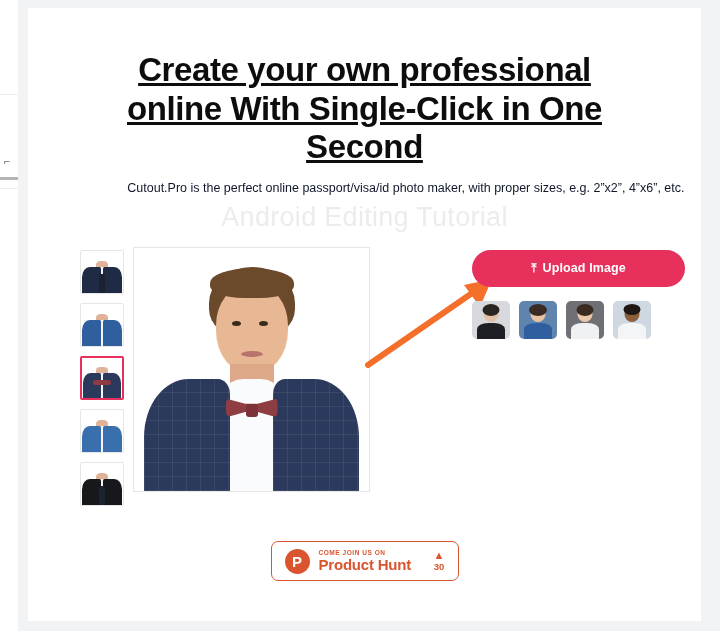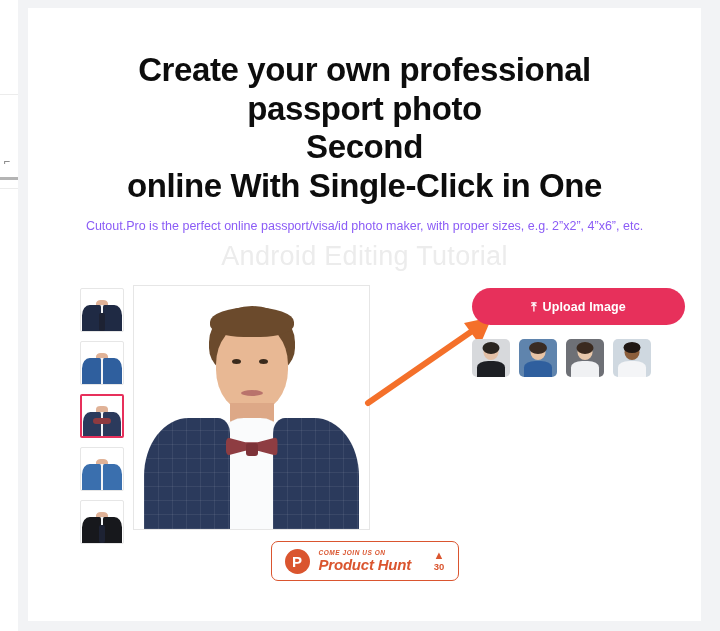--- a/index.html
+++ b/index.html
@@ -64,29 +64,29 @@
     margin: 0 auto;
     padding-top: 43px;
     width: 600px;
     text-align: center;
     font-size: 33px;
     font-weight: 700;
     line-height: 1.17;
     color: #0d0d0d;
     letter-spacing: -0.4px;
   }
-  .headline .ln { display: block; }
+  .headline .ln { display: block; text-decoration: underline; }
 
   
   .subhead {
     margin: 13px auto 0;
     width: 640px;
-    text-align: center;
+    text-align: right;
     font-size: 12.5px;
-    color: #8b5cf6;
+    color: #0f172a;
     line-height: 1.4;
   }
 
   
   .watermark {
     margin: 4px auto 0;
     width: 100%;
     text-align: center;
     font-size: 27px;
     font-weight: 400;
@@ -379,21 +379,21 @@
     background: #da552f;
     color: #ffffff;
     font-size: 15px;
     font-weight: 700;
     display: flex;
     align-items: center;
     justify-content: center;
     line-height: 1;
     flex: none;
   }
-  .ph-text { flex: 1; line-height: 1.05; font-style: italic; }
+  .ph-text { flex: 1; line-height: 1.05; }
   .ph-kicker {
     font-size: 6.5px;
     font-weight: 700;
     letter-spacing: 0.55px;
     color: #da552f;
     display: block;
   }
   .ph-name {
     font-size: 15px;
     font-weight: 700;
@@ -429,23 +429,22 @@
     <div class="glyph">⌐</div>
     <div class="rule-b"></div>
     <div class="rule-c"></div>
   </div>
   <div class="left-gap"></div>
 
   <div class="card">
 
     <h1 class="headline">
       <span class="ln">Create your own professional</span>
-      <span class="ln">passport photo</span>
+      <span class="ln">online With Single-Click in One</span>
       <span class="ln">Second</span>
-      <span class="ln">online With Single-Click in One</span>
     </h1>
 
     <p class="subhead">Cutout.Pro is the perfect online passport/visa/id photo maker, with proper sizes, e.g. 2”x2”, 4”x6”, etc.</p>
 
     <div class="watermark">Android Editing Tutorial</div>
 
     <div class="workspace">
 
       <div class="thumb-strip">
 

